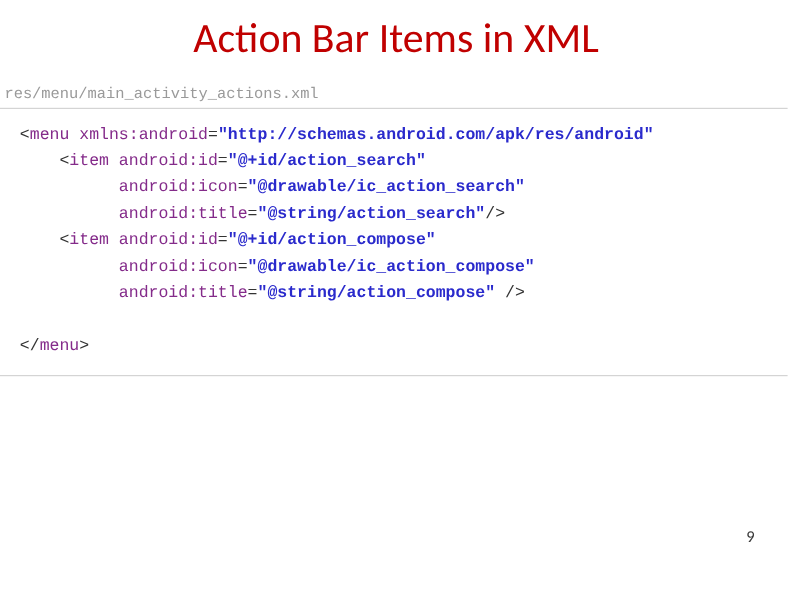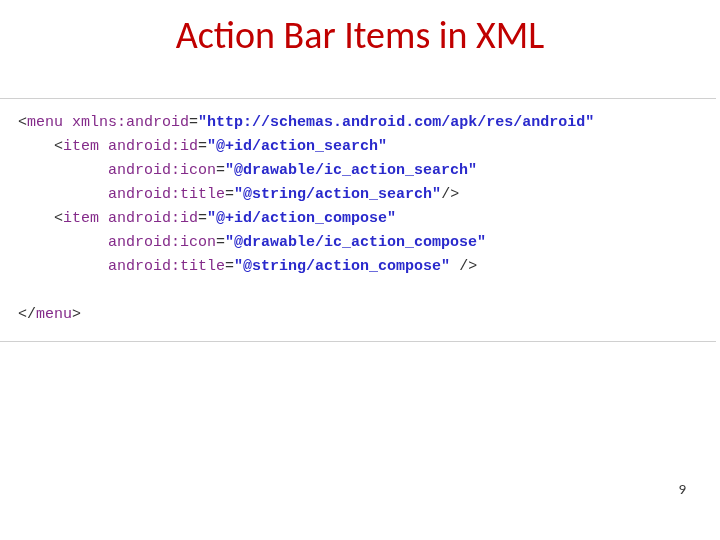--- a/index.html
+++ b/index.html
@@ -65,20 +65,21 @@
     color: #3a3a3a;
   }
 </style>
 </head>
 <body>
 
 <div class="slide">
 
   <div class="title">Action Bar Items in XML</div>
 
+  <div class="file-path">res/menu/main_activity_actions.xml</div>
 
   <div class="code-block"><span>  <span class="t-punct">&lt;</span><span class="t-tag">menu </span><span class="t-attr">xmlns:android</span><span class="t-punct">=</span><span class="t-str">"http://schemas.android.com/apk/res/android"</span></span>
 <span>      <span class="t-punct">&lt;</span><span class="t-tag">item </span><span class="t-attr">android:id</span><span class="t-punct">=</span><span class="t-str">"@+id/action_search"</span></span>
 <span>            <span class="t-attr">android:icon</span><span class="t-punct">=</span><span class="t-str">"@drawable/ic_action_search"</span></span>
 <span>            <span class="t-attr">android:title</span><span class="t-punct">=</span><span class="t-str">"@string/action_search"</span><span class="t-punct">/&gt;</span></span>
 <span>      <span class="t-punct">&lt;</span><span class="t-tag">item </span><span class="t-attr">android:id</span><span class="t-punct">=</span><span class="t-str">"@+id/action_compose"</span></span>
 <span>            <span class="t-attr">android:icon</span><span class="t-punct">=</span><span class="t-str">"@drawable/ic_action_compose"</span></span>
 <span>            <span class="t-attr">android:title</span><span class="t-punct">=</span><span class="t-str">"@string/action_compose"</span><span> </span><span class="t-punct">/&gt;</span></span>
 
 <span>  <span class="t-punct">&lt;/</span><span class="t-tag">menu</span><span class="t-punct">&gt;</span></span></div>

